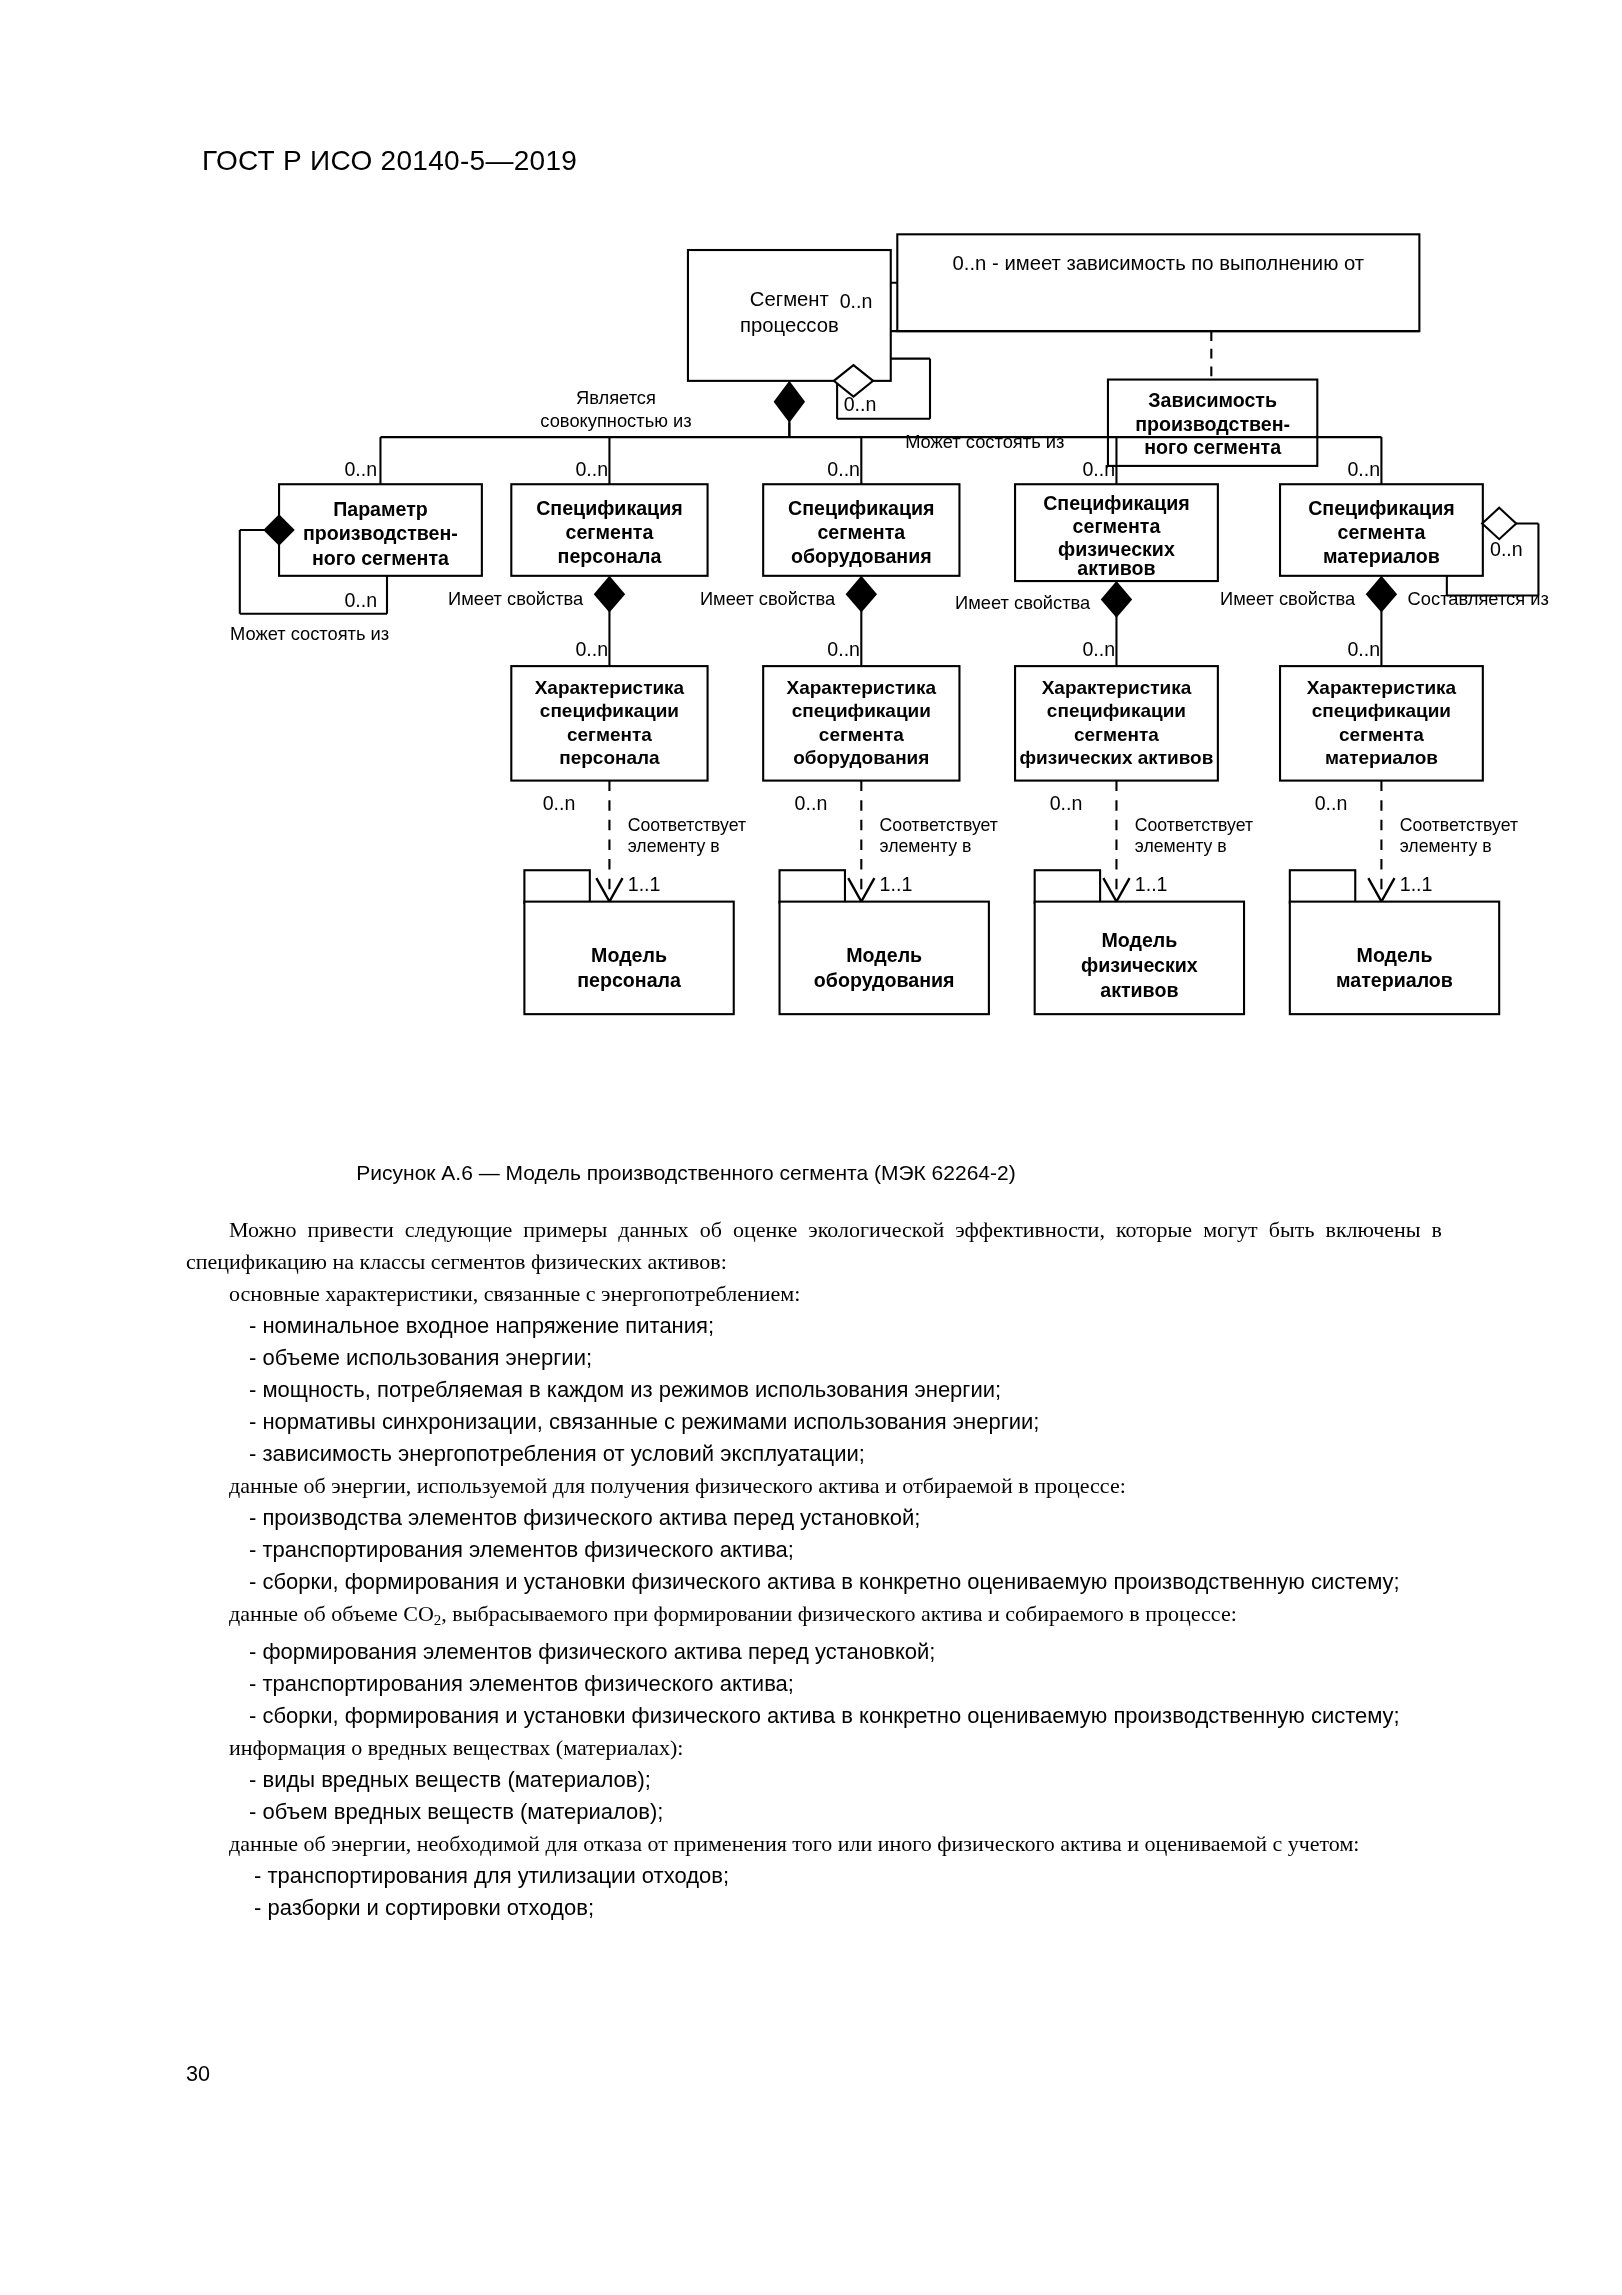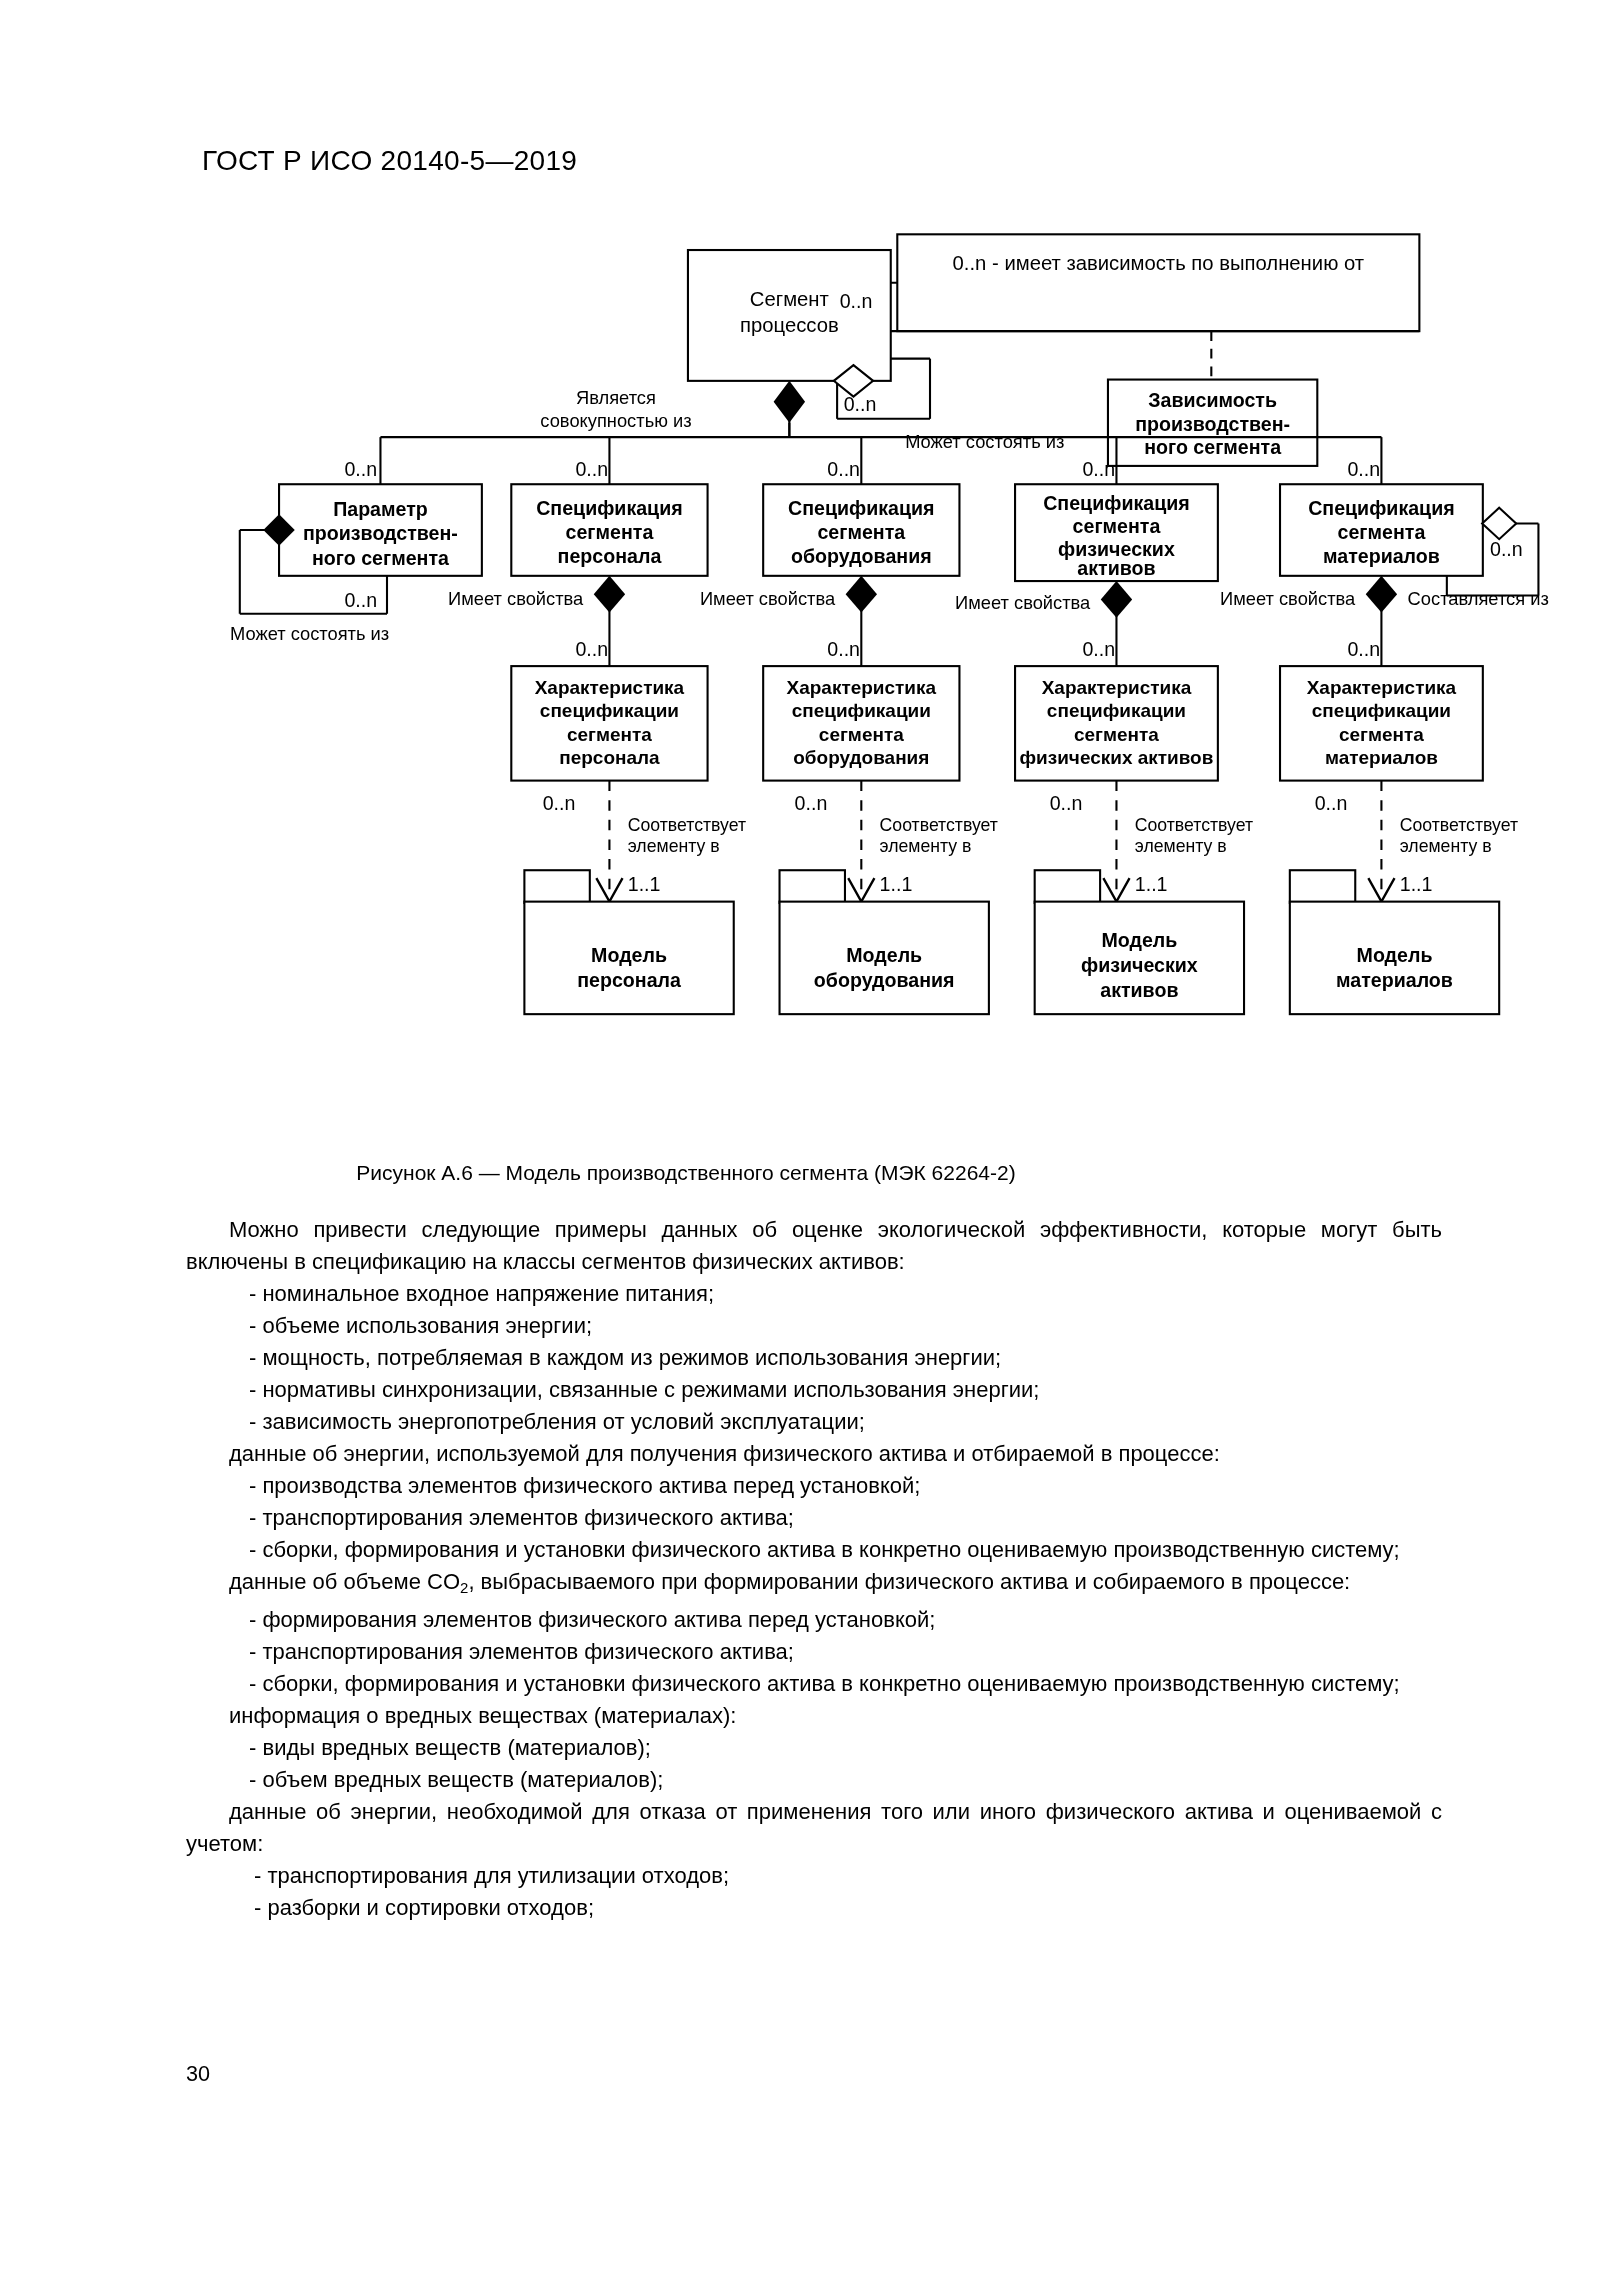--- a/index.html
+++ b/index.html
@@ -55,21 +55,21 @@
     top: 1214px;
     width: 1256px;
     font-size: 22px;
     line-height: 32px;
   }
   .body-text p {
     margin: 0;
     text-align: justify;
     text-justify: inter-word;
   }
-  .body-text p.indent { text-indent: 43px; }
+  .body-text p.indent { text-indent: 43px; font-family: Liberation Serif, serif; }
   .body-text p.bullet { text-indent: 63px; }
   .body-text p.bullet-wide { text-indent: 68px; }
   .body-text p.nojust { text-align: left; }
   sub {
     font-size: 0.68em;
     vertical-align: -0.28em;
   }
 
   
   .page-number {
@@ -299,20 +299,21 @@
         <text x="2070" y="1140" font-size="30" font-weight="bold" text-anchor="middle">Модель</text>
         <text x="2070" y="1178" font-size="30" font-weight="bold" text-anchor="middle">материалов</text>
       </g>
     </svg>
   </div>
 
   <div class="fig-caption">Рисунок А.6 — Модель производственного сегмента (МЭК 62264-2)</div>
 
   <div class="body-text">
     <p class="indent">Можно привести следующие примеры данных об оценке экологической эффективности, которые могут быть включены в спецификацию на классы сегментов физических активов:</p>
+    <p class="indent">основные характеристики, связанные с энергопотреблением:</p>
     <p class="bullet nojust">- номинальное входное напряжение питания;</p>
     <p class="bullet nojust">- объеме использования энергии;</p>
     <p class="bullet nojust">- мощность, потребляемая в каждом из режимов использования энергии;</p>
     <p class="bullet nojust">- нормативы синхронизации, связанные с режимами использования энергии;</p>
     <p class="bullet nojust">- зависимость энергопотребления от условий эксплуатации;</p>
     <p class="indent nojust">данные об энергии, используемой для получения физического актива и отбираемой в процессе:</p>
     <p class="bullet nojust">- производства элементов физического актива перед установкой;</p>
     <p class="bullet nojust">- транспортирования элементов физического актива;</p>
     <p class="bullet">- сборки, формирования и установки физического актива в конкретно оцениваемую производственную систему;</p>
     <p class="indent nojust"><span>данные об объеме CO</span><sub>2</sub><span>, выбрасываемого при формировании физического актива и собираемого в процессе:</span></p>

